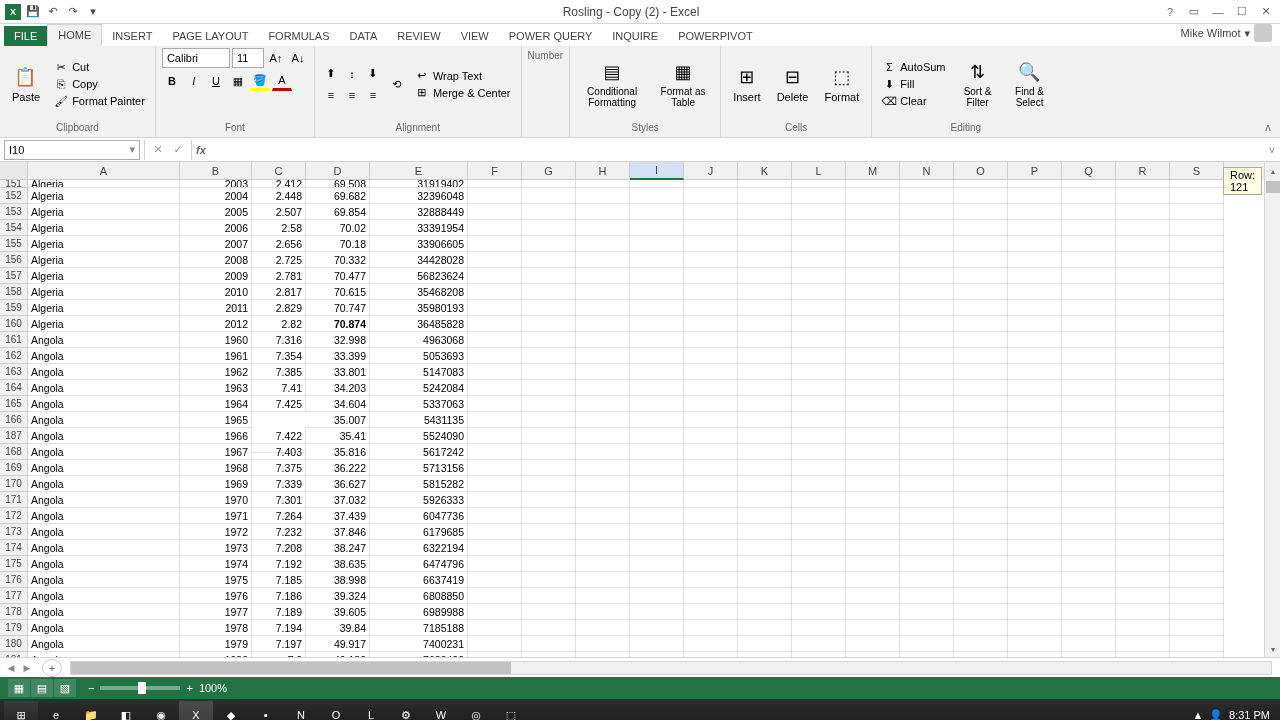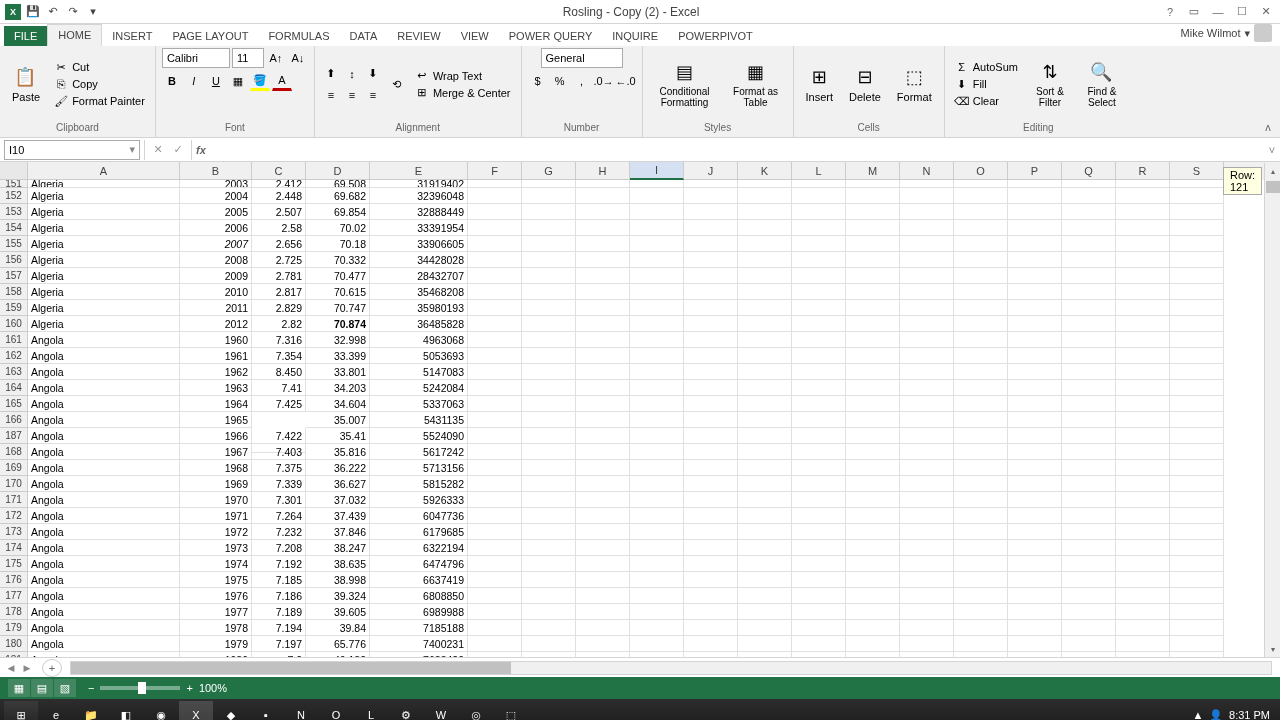--- a/index.html
+++ b/index.html
@@ -184,30 +184,20 @@
           </div>
         <div class="smallbtn">
             <span class="smallbtn-icon">⊞</span>
             <span>Merge &amp; Center</span>
           </div>
       </div>
     </div>
     <div class="group-label">Alignment</div>
   </div>
   <div class="group">
-    <div class="group-content" style="flex-direction:column;gap:3px">
-      <input class="numfmt" value="General" style="">
-      <div class="btnrow">
-        <div class="toolbtn">$</div>
-        <div class="toolbtn">%</div>
-        <div class="toolbtn">,</div>
-        <div class="toolbtn">.0→</div>
-        <div class="toolbtn">←.0</div>
-      </div>
-    </div>
     <div class="group-label">Number</div>
   </div>
   <div class="group">
     <div class="group-content">
       <div class="bigbtn">
           <div class="bigbtn-icon">▤</div>
           <span style="font-size:10px;text-align:center;width:60px">Conditional Formatting</span>
         </div>
       <div class="bigbtn">
           <div class="bigbtn-icon">▦</div>
@@ -385,21 +375,21 @@
         <div class="cell r" style="width: 54px;"></div>
         <div class="cell r" style="width: 54px;"></div>
         <div class="cell r" style="width: 54px;"></div>
         <div class="cell r" style="width: 54px;"></div>
         <div class="cell r" style="width: 54px;"></div>
         <div class="cell r" style="width: 54px;"></div>
       </div>
       <div class="row">
         <div class="rowhead">155</div>
         <div class="cell" style="width: 152px;">Algeria</div>
-        <div class="cell r" style="width: 72px; font-style: italic;">2007</div>
+        <div class="cell r" style="width: 72px;">2007</div>
         <div class="cell r" style="width: 54px;">2.656</div>
         <div class="cell r" style="width: 64px;">70.18</div>
         <div class="cell r" style="width: 98px;">33906605</div>
         <div class="cell r" style="width: 54px;"></div>
         <div class="cell r" style="width: 54px;"></div>
         <div class="cell r" style="width: 54px;"></div>
         <div class="cell r" style="width: 54px;"></div>
         <div class="cell r" style="width: 54px;"></div>
         <div class="cell r" style="width: 54px;"></div>
         <div class="cell r" style="width: 54px;"></div>
@@ -432,21 +422,21 @@
         <div class="cell r" style="width: 54px;"></div>
         <div class="cell r" style="width: 54px;"></div>
         <div class="cell r" style="width: 54px;"></div>
       </div>
       <div class="row">
         <div class="rowhead">157</div>
         <div class="cell" style="width: 152px;">Algeria</div>
         <div class="cell r" style="width: 72px;">2009</div>
         <div class="cell r" style="width: 54px;">2.781</div>
         <div class="cell r" style="width: 64px;">70.477</div>
-        <div class="cell r" style="width: 98px;">28432707</div>
+        <div class="cell r" style="width: 98px;">56823624</div>
         <div class="cell r" style="width: 54px;"></div>
         <div class="cell r" style="width: 54px;"></div>
         <div class="cell r" style="width: 54px;"></div>
         <div class="cell r" style="width: 54px;"></div>
         <div class="cell r" style="width: 54px;"></div>
         <div class="cell r" style="width: 54px;"></div>
         <div class="cell r" style="width: 54px;"></div>
         <div class="cell r" style="width: 54px;"></div>
         <div class="cell r" style="width: 54px;"></div>
         <div class="cell r" style="width: 54px;"></div>
@@ -562,21 +552,21 @@
         <div class="cell r" style="width: 54px;"></div>
         <div class="cell r" style="width: 54px;"></div>
         <div class="cell r" style="width: 54px;"></div>
         <div class="cell r" style="width: 54px;"></div>
         <div class="cell r" style="width: 54px;"></div>
       </div>
       <div class="row">
         <div class="rowhead">163</div>
         <div class="cell" style="width: 152px;">Angola</div>
         <div class="cell r" style="width: 72px;">1962</div>
-        <div class="cell r" style="width: 54px;">8.450</div>
+        <div class="cell r" style="width: 54px;">7.385</div>
         <div class="cell r" style="width: 64px;">33.801</div>
         <div class="cell r" style="width: 98px;">5147083</div>
         <div class="cell r" style="width: 54px;"></div>
         <div class="cell r" style="width: 54px;"></div>
         <div class="cell r" style="width: 54px;"></div>
         <div class="cell r" style="width: 54px;"></div>
         <div class="cell r" style="width: 54px;"></div>
         <div class="cell r" style="width: 54px;"></div>
         <div class="cell r" style="width: 54px;"></div>
         <div class="cell r" style="width: 54px;"></div>
@@ -937,21 +927,21 @@
         <div class="cell r" style="width: 54px;"></div>
         <div class="cell r" style="width: 54px;"></div>
         <div class="cell r" style="width: 54px;"></div>
         <div class="cell r" style="width: 54px;"></div>
       </div>
       <div class="row">
         <div class="rowhead">180</div>
         <div class="cell" style="width: 152px;">Angola</div>
         <div class="cell r" style="width: 72px;">1979</div>
         <div class="cell r" style="width: 54px;">7.197</div>
-        <div class="cell r" style="width: 64px;">65.776</div>
+        <div class="cell r" style="width: 64px;">49.917</div>
         <div class="cell r" style="width: 98px;">7400231</div>
         <div class="cell r" style="width: 54px;"></div>
         <div class="cell r" style="width: 54px;"></div>
         <div class="cell r" style="width: 54px;"></div>
         <div class="cell r" style="width: 54px;"></div>
         <div class="cell r" style="width: 54px;"></div>
         <div class="cell r" style="width: 54px;"></div>
         <div class="cell r" style="width: 54px;"></div>
         <div class="cell r" style="width: 54px;"></div>
         <div class="cell r" style="width: 54px;"></div>

